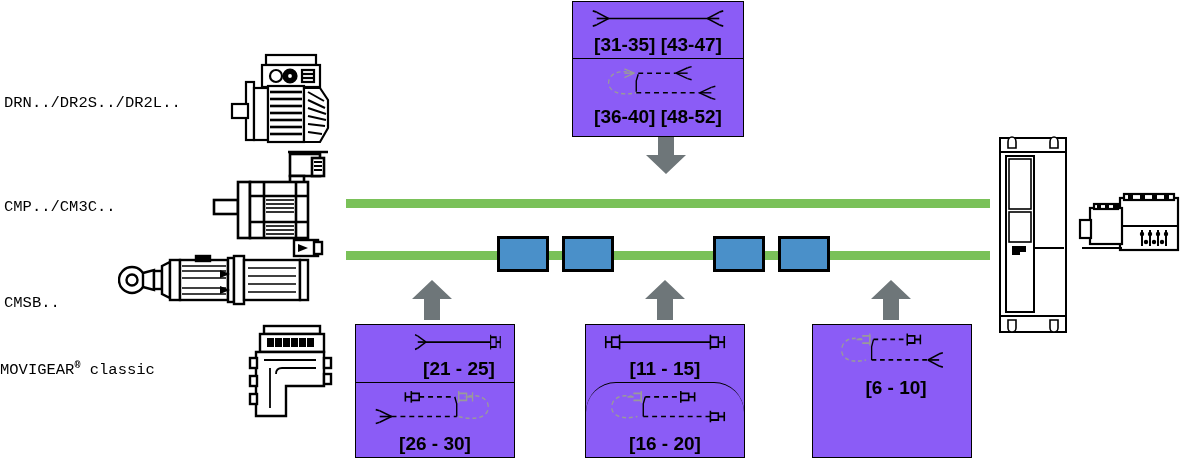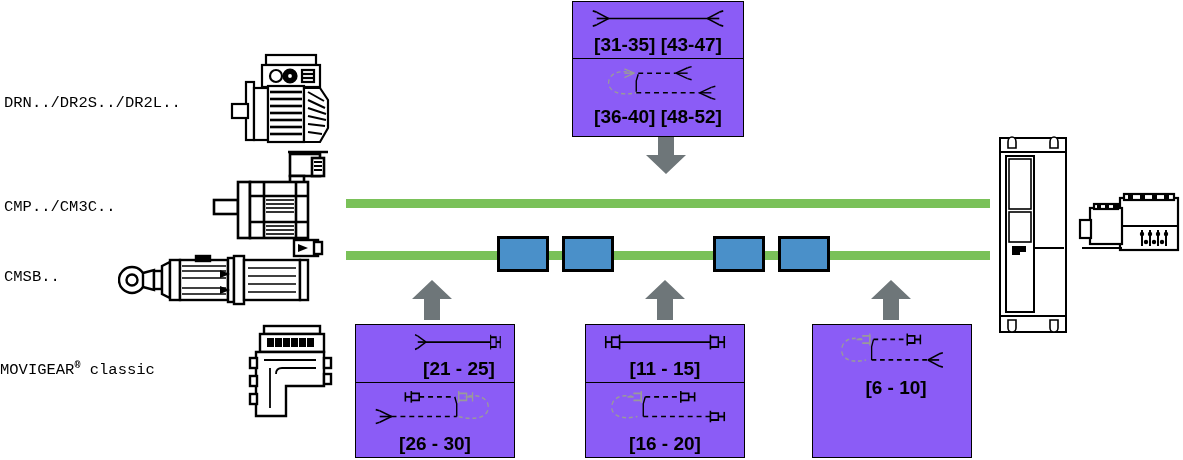--- a/index.html
+++ b/index.html
@@ -98,21 +98,21 @@
 </style>
 </head>
 <body>
 
 <div id="canvas">
 
   <div class="row-label" style="left:4px; top:94px;">DRN../DR2S../DR2L..</div>
 
   <div class="row-label" style="left:4px; top:198px;">CMP../CM3C..</div>
 
-  <div class="row-label" style="left:4px; top:268px;">CMSB..</div>
+  <div class="row-label" style="left:4px; top:294px;">CMSB..</div>
 
   <div class="row-label" style="left:0; top:361px;">
     <span>MOVIGEAR</span><span class="reg">®</span><span> classic</span>
   </div>
 
   <div class="device" style="left:228px; top:52px;">
     <svg width="112" height="104" viewBox="0 0 112 104" fill="none" stroke="#000" stroke-width="2.2">
 
       <rect x="38" y="3" width="50" height="10" fill="#fff"></rect>
       <rect x="34" y="13" width="58" height="22" fill="#fff"></rect>
@@ -509,21 +509,21 @@
             <line x1="126" y1="8" x2="126" y2="20"></line>
             <path d="M126 10 L134 10 L134 18 L126 18"></path>
             <line x1="134" y1="14" x2="140" y2="14"></line>
             <line x1="140" y1="9" x2="140" y2="19"></line>
           </g>
         </svg>
       </div>
       <div class="cell-label">[11 - 15]</div>
     </div>
 
-    <div class="info-cell" style="height:76px;">
+    <div class="info-cell" style="height:76px;border-radius:30px;">
       <div class="cell-art">
         <svg viewBox="0 0 160 44" preserveAspectRatio="none">
 
           <g stroke="#9a9a9a" stroke-width="1.3" fill="none" stroke-dasharray="4,3">
             <path d="M48 12 C34 9 26 14 26 21 C26 28 36 32 52 29"></path>
           </g>
 
           <g stroke="#9a9a9a" stroke-width="1.4" fill="none">
             <line x1="56" y1="7" x2="56" y2="17"></line>
             <path d="M48 9 L56 9 L56 15 L48 15"></path>

